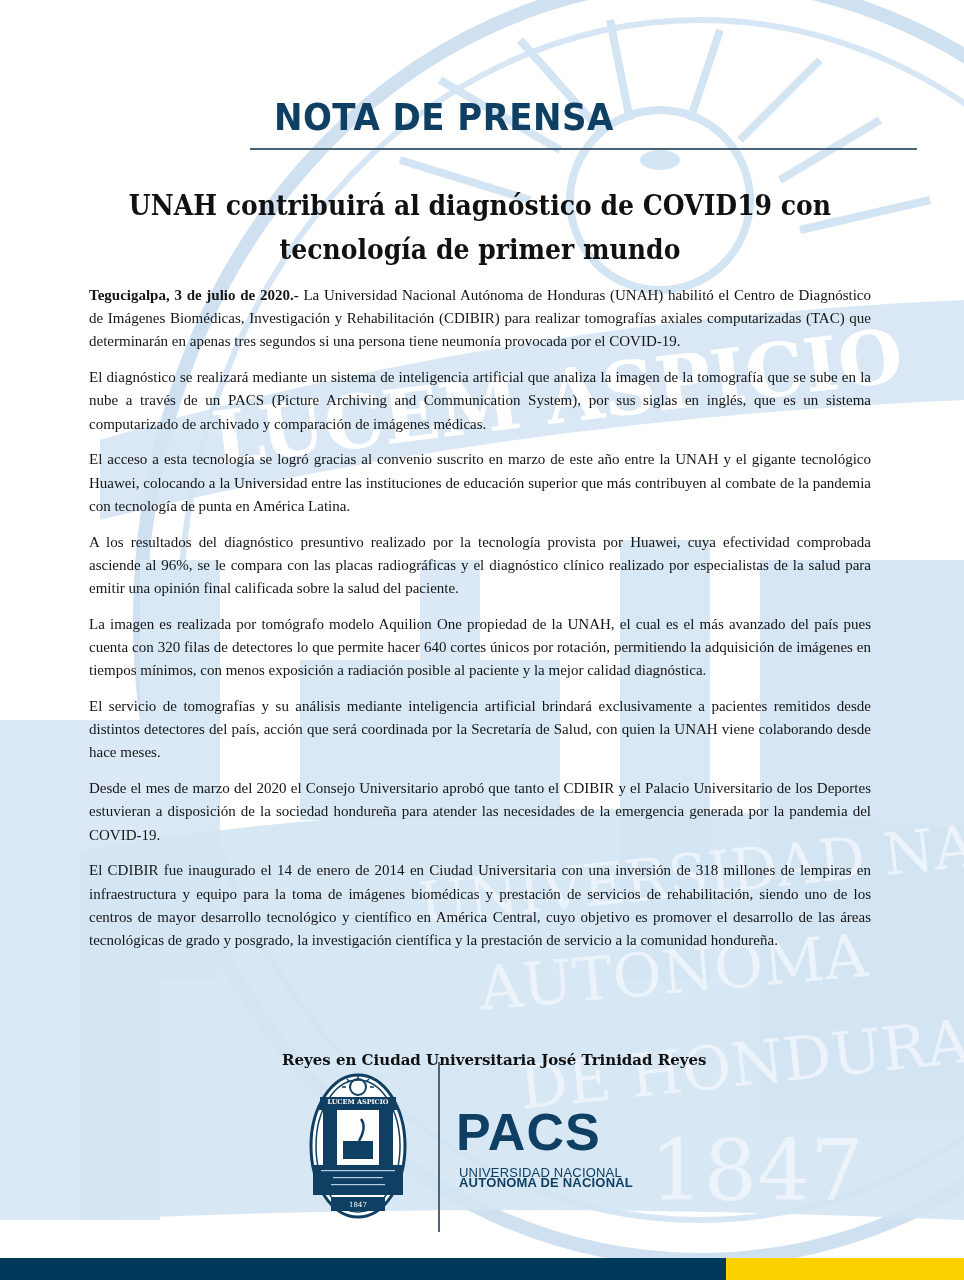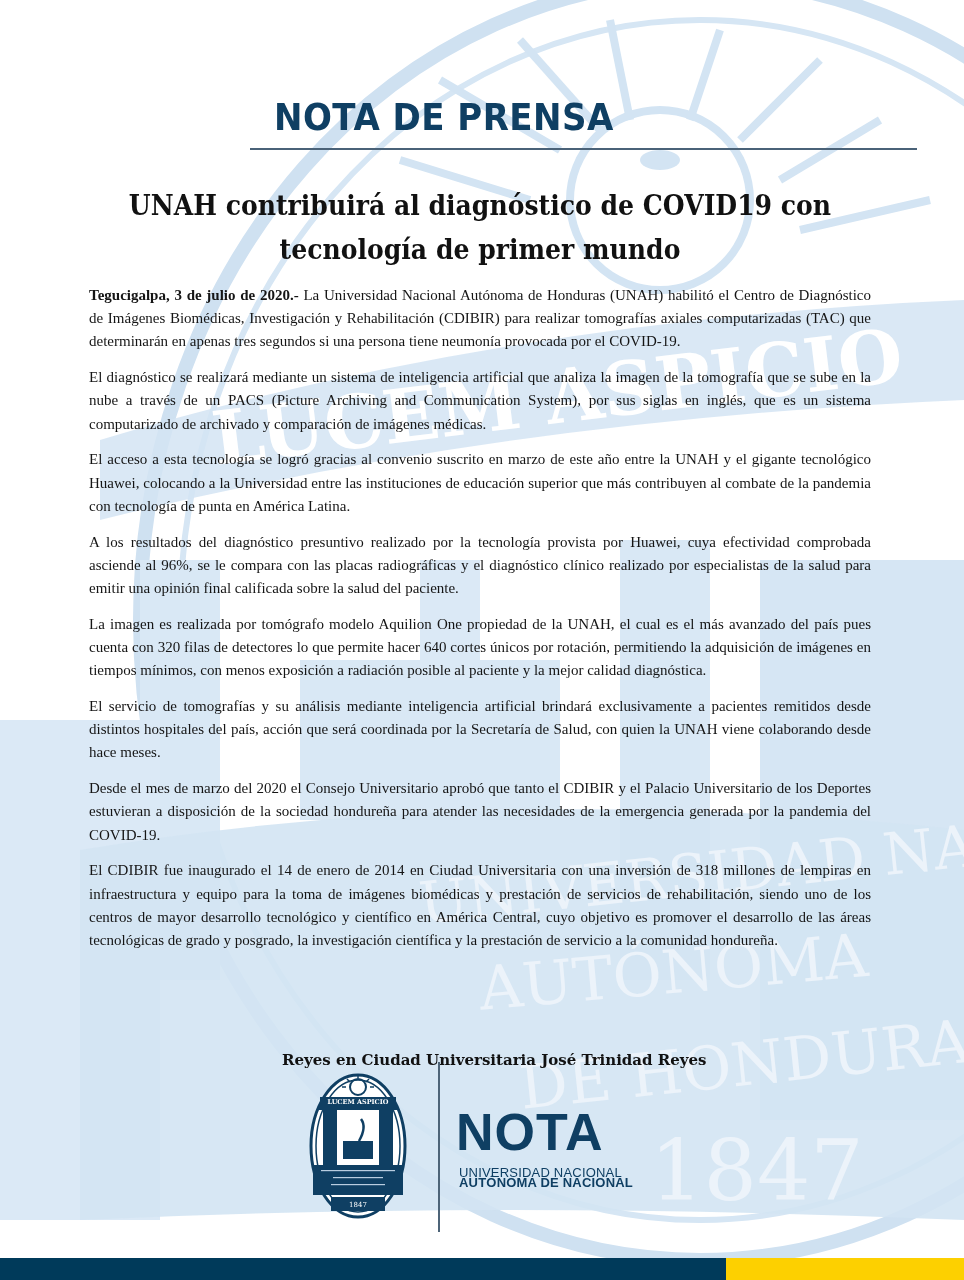--- a/index.html
+++ b/index.html
@@ -110,21 +110,21 @@
     <span>UNAH contribuirá al diagnóstico de COVID19 con</span><br>
     <span>tecnología de primer mundo</span>
   </h1>
 
   <div class="body">
     <p><span class="lead">Tegucigalpa, 3 de julio de 2020.-</span><span> La Universidad Nacional Autónoma de Honduras (UNAH) habilitó el Centro de Diagnóstico de Imágenes Biomédicas, Investigación y Rehabilitación (CDIBIR) para realizar tomografías axiales computarizadas (TAC) que determinarán en apenas tres segundos si una persona tiene neumonía provocada por el COVID-19.</span></p>
     <p>El diagnóstico se realizará mediante un sistema de inteligencia artificial que analiza la imagen de la tomografía que se sube en la nube a través de un PACS (Picture Archiving and Communication System), por sus siglas en inglés, que es un sistema computarizado de archivado y comparación de imágenes médicas.</p>
     <p>El acceso a esta tecnología se logró gracias al convenio suscrito en marzo de este año entre la UNAH y el gigante tecnológico Huawei, colocando a la Universidad entre las instituciones de educación superior que más contribuyen al combate de la pandemia con tecnología de punta en América Latina.</p>
     <p>A los resultados del diagnóstico presuntivo realizado por la tecnología provista por Huawei, cuya efectividad comprobada asciende al 96%, se le compara con las placas radiográficas y el diagnóstico clínico realizado por especialistas de la salud para emitir una opinión final calificada sobre la salud del paciente.</p>
     <p>La imagen es realizada por tomógrafo modelo Aquilion One propiedad de la UNAH, el cual es el más avanzado del país pues cuenta con 320 filas de detectores lo que permite hacer 640 cortes únicos por rotación, permitiendo la adquisición de imágenes en tiempos mínimos, con menos exposición a radiación posible al paciente y la mejor calidad diagnóstica.</p>
-    <p>El servicio de tomografías y su análisis mediante inteligencia artificial brindará exclusivamente a pacientes remitidos desde distintos hospitales del país, acción que será coordinada por la Secretaría de Salud, con quien la UNAH viene colaborando desde hace meses.</p>
+    <p>El servicio de tomografías y su análisis mediante inteligencia artificial brindará exclusivamente a pacientes remitidos desde distintos detectores del país, acción que será coordinada por la Secretaría de Salud, con quien la UNAH viene colaborando desde hace meses.</p>
     <p>Desde el mes de marzo del 2020 el Consejo Universitario aprobó que tanto el CDIBIR y el Palacio Universitario de los Deportes estuvieran a disposición de la sociedad hondureña para atender las necesidades de la emergencia generada por la pandemia del COVID-19.</p>
     <p>El CDIBIR fue inaugurado el 14 de enero de 2014 en Ciudad Universitaria con una inversión de 318 millones de lempiras en infraestructura y equipo para la toma de imágenes biomédicas y prestación de servicios de rehabilitación, siendo uno de los centros de mayor desarrollo tecnológico y científico en América Central, cuyo objetivo es promover el desarrollo de las áreas tecnológicas de grado y posgrado, la investigación científica y la prestación de servicio a la comunidad hondureña.</p>
   </div>
 
   <div class="given">Reyes en Ciudad Universitaria José Trinidad Reyes</div>
 
   <svg class="seal-logo" viewBox="0 0 98 146" xmlns="http://www.w3.org/2000/svg">
     <ellipse cx="49" cy="73" rx="47" ry="71" fill="#ffffff" stroke="#0f3f63" stroke-width="3"></ellipse>
     <ellipse cx="49" cy="73" rx="42" ry="66" fill="none" stroke="#0f3f63" stroke-width="1.5"></ellipse>
     <circle cx="49" cy="14" r="8" fill="none" stroke="#0f3f63" stroke-width="2"></circle>
@@ -147,19 +147,19 @@
       <rect x="12" y="97" width="74" height="1.2"></rect>
         <rect x="24" y="104" width="50" height="1.2"></rect>
         <rect x="22" y="111" width="54" height="1.2"></rect>
     </g>
     <rect x="22" y="124" width="54" height="14" fill="#0f3f63"></rect>
     <text x="49" y="134" text-anchor="middle" font-family="DejaVu Serif, serif" font-size="7" fill="#ffffff">1847</text>
   </svg>
 
   <div class="logo-divider"></div>
 
-  <div class="unah-word">NOTA</div>
+  <div class="unah-word">PACS</div>
   <div class="unah-sub1">UNIVERSIDAD NACIONAL</div>
   <div class="unah-sub2">AUTÓNOMA DE NACIONAL</div>
 
   <div class="footer-bar-blue"></div>
   <div class="footer-bar-yellow"></div>
 </div>
 
 </body></html>

